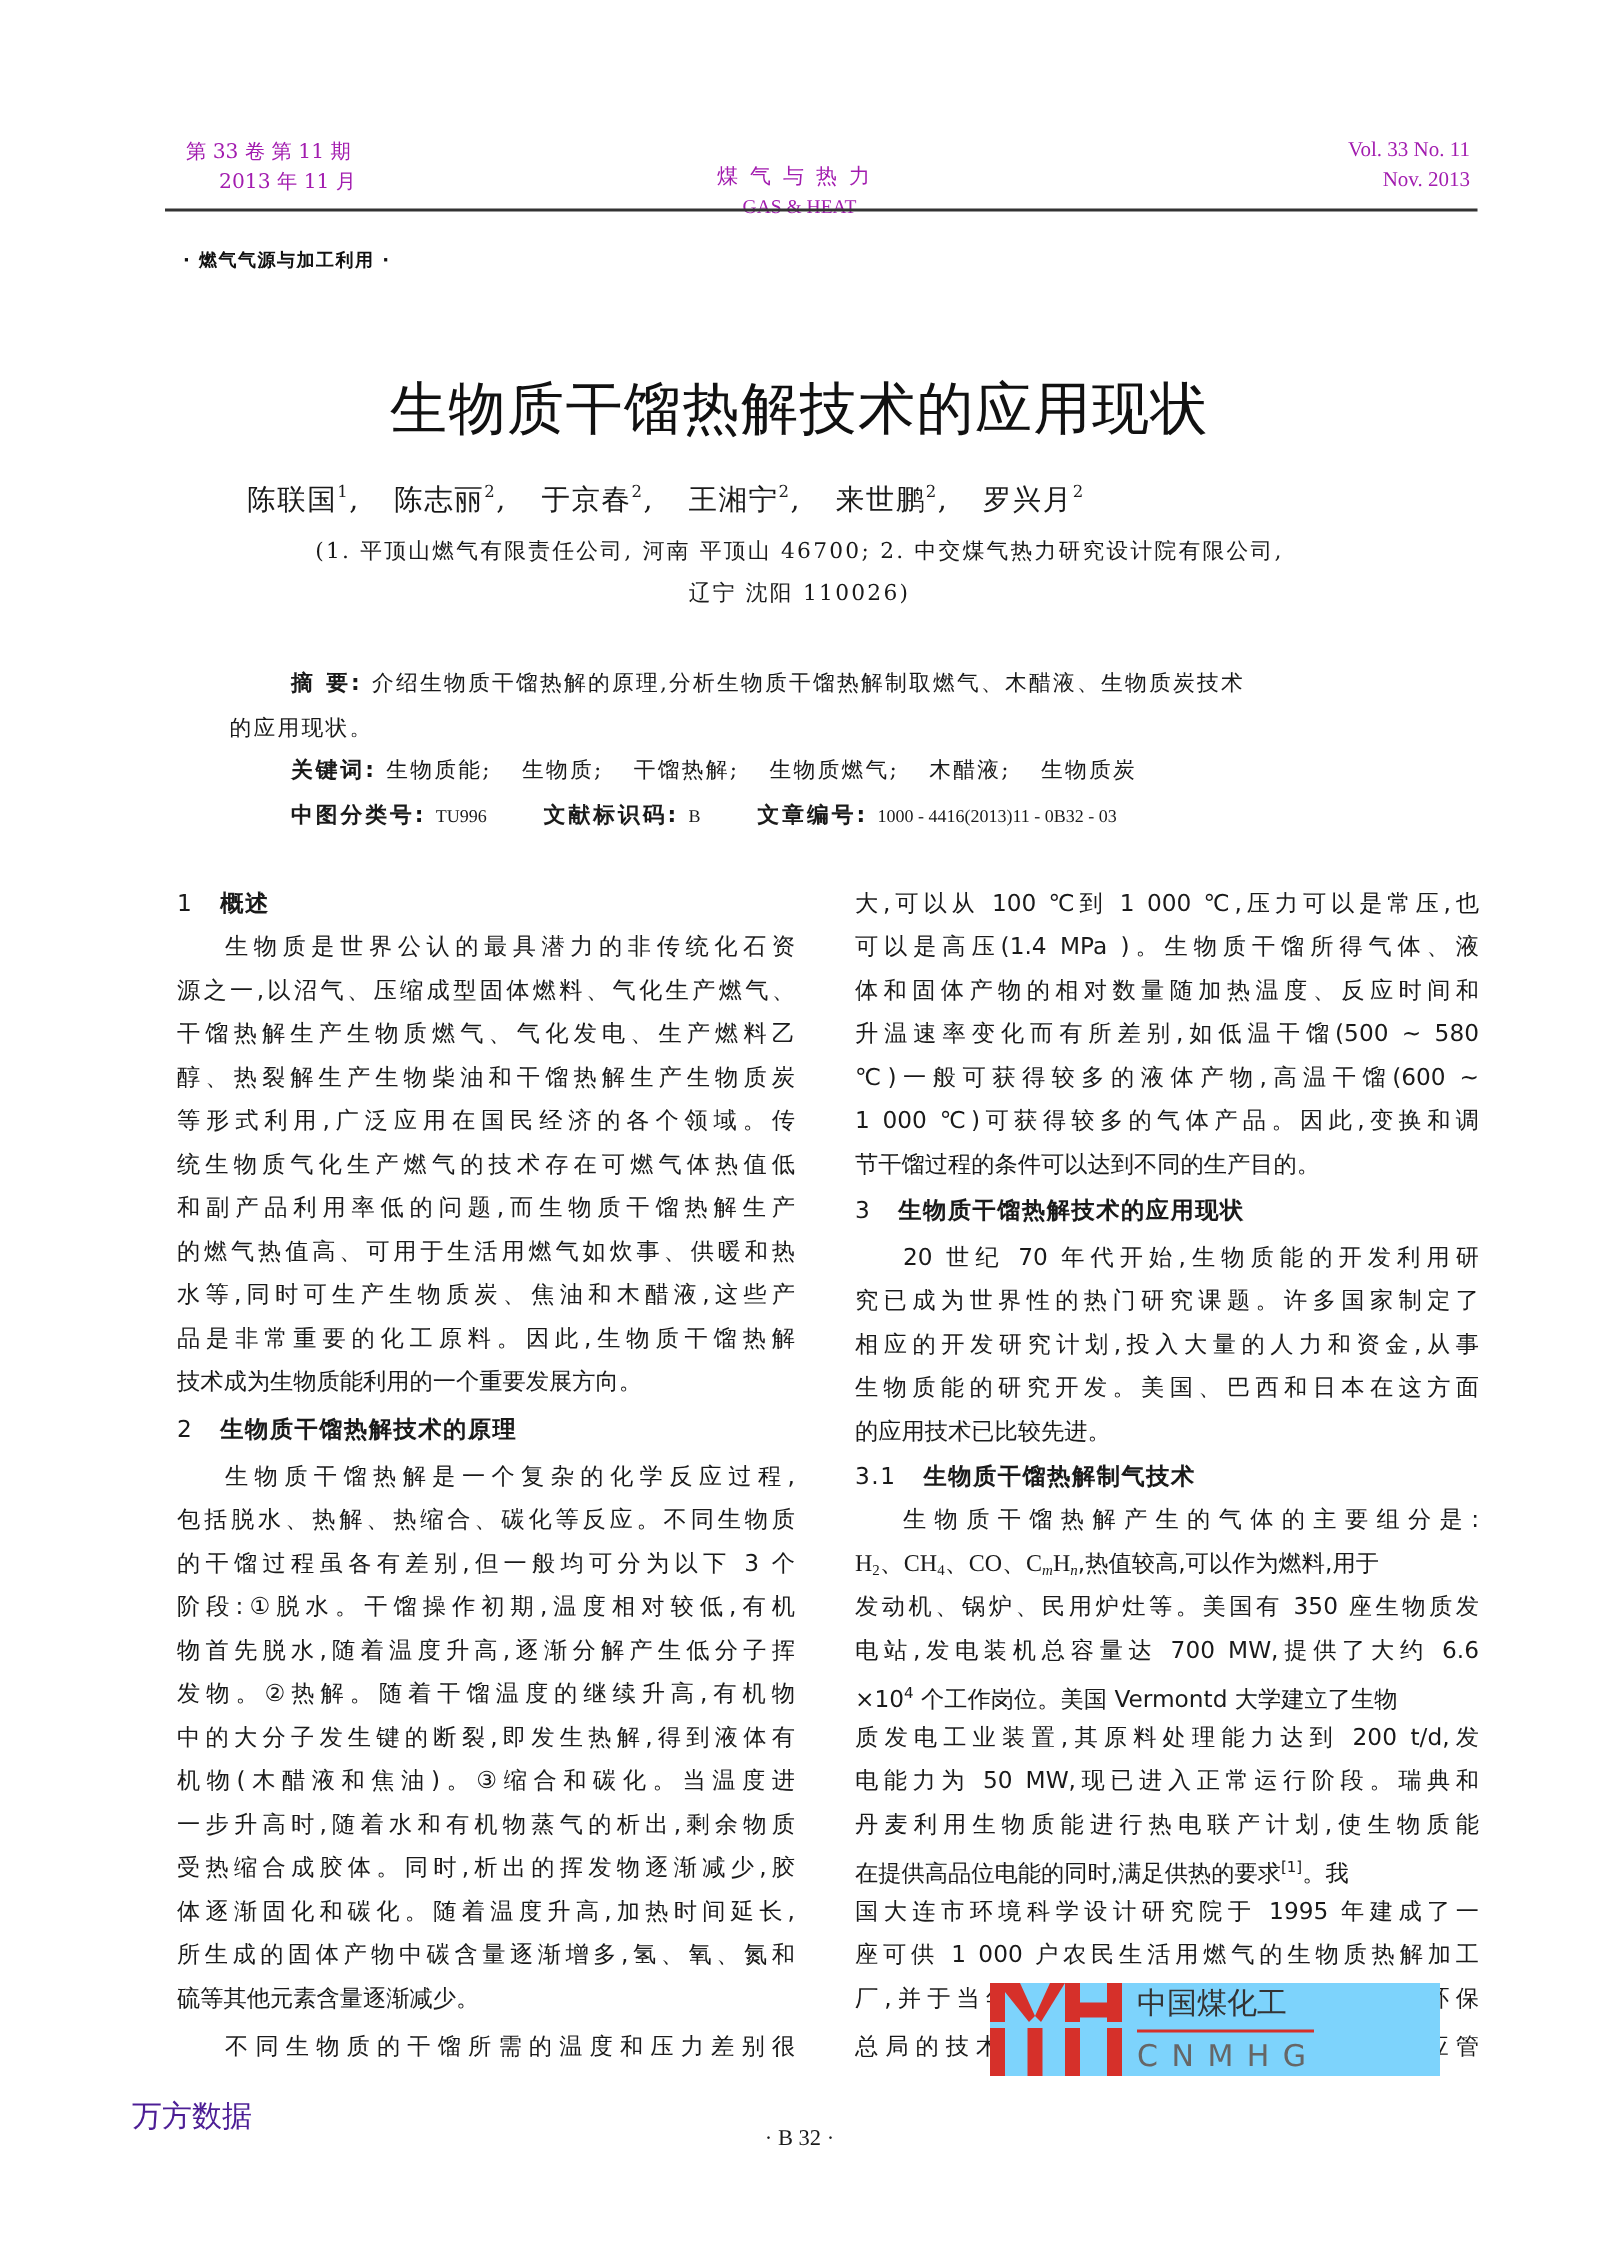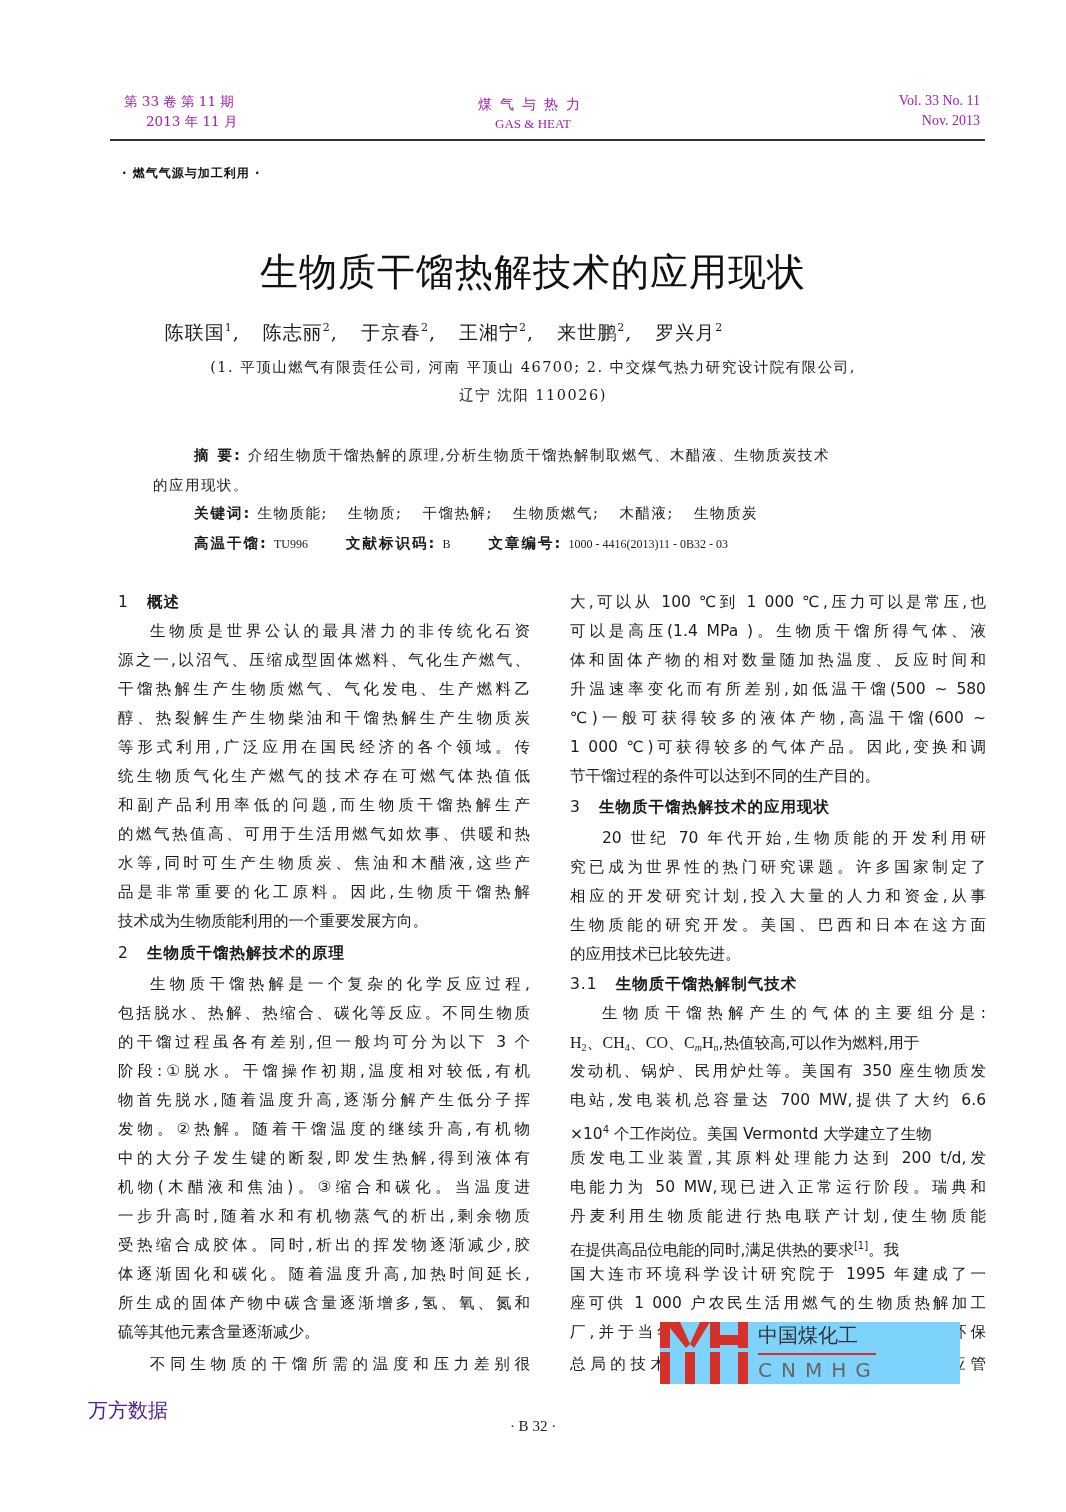--- a/index.html
+++ b/index.html
@@ -2,21 +2,21 @@
 <html><head>
 <meta charset="utf-8">
 <style>
   html, body { margin: 0; padding: 0; background: #ffffff; }
   body { width: 1066px; height: 1512px; position: relative; overflow: hidden; color: #1a1a1a;
          font-family: "DejaVu Serif", "Liberation Serif", serif; }
   .abs { position: absolute; }
   .hdr { font-size: 13.5px; line-height: 20px; color: #a21caf; }
   .hdr-left { left: 124px; top: 91px; }
   .hdr-left .l2 { padding-left: 22px; }
-  .hdr-center { left: 433px; width: 200px; top: 94px; text-align: center; }
+  .hdr-center { left: 433px; width: 200px; top: 108px; text-align: center; }
   .hdr-center .cn { letter-spacing: 8px; font-size: 14px; }
   .hdr-center .en { font-family: "Liberation Serif", serif; font-size: 13px; }
   .hdr-right { right: 86px; top: 91px; text-align: right; font-family: "Liberation Serif", serif; font-size: 14px; }
   .hdr-rule { left: 110px; top: 139px; width: 875px; height: 2px; background: #333; }
 
   .section-tag { left: 122px; top: 165px; font-family: "DejaVu Sans", sans-serif; font-weight: bold; font-size: 12px; letter-spacing: 1px; color: #111; }
 
   .title { left: 0; width: 1066px; top: 247px; text-align: center; font-size: 38px; letter-spacing: 1px; color: #111; font-family: "DejaVu Serif", serif; }
 
   .authors { left: 0; width: 888px; top: 320px; text-align: center; font-size: 19px; letter-spacing: 1px; }
@@ -100,21 +100,21 @@
   <span class="lbl">关键词:</span>
   <span class="item">生物质能;</span>
   <span class="item">生物质;</span>
   <span class="item">干馏热解;</span>
   <span class="item">生物质燃气;</span>
   <span class="item">木醋液;</span>
   <span class="item">生物质炭</span>
 </div>
 
 <div class="abs abstract cls">
-  <span class="lbl">高温干馏:</span>
+  <span class="lbl">中图分类号:</span>
   <span class="val">TU996</span>
   <span class="lbl">文献标识码:</span>
   <span class="val">B</span>
   <span class="lbl">文章编号:</span>
   <span class="val">1000 - 4416(2013)11 - 0B32 - 03</span>
 </div>
 
 <div class="col col-left">
   <div class="line sec-h" style="top:590px">
     <span class="num">1</span><span>概述</span>

